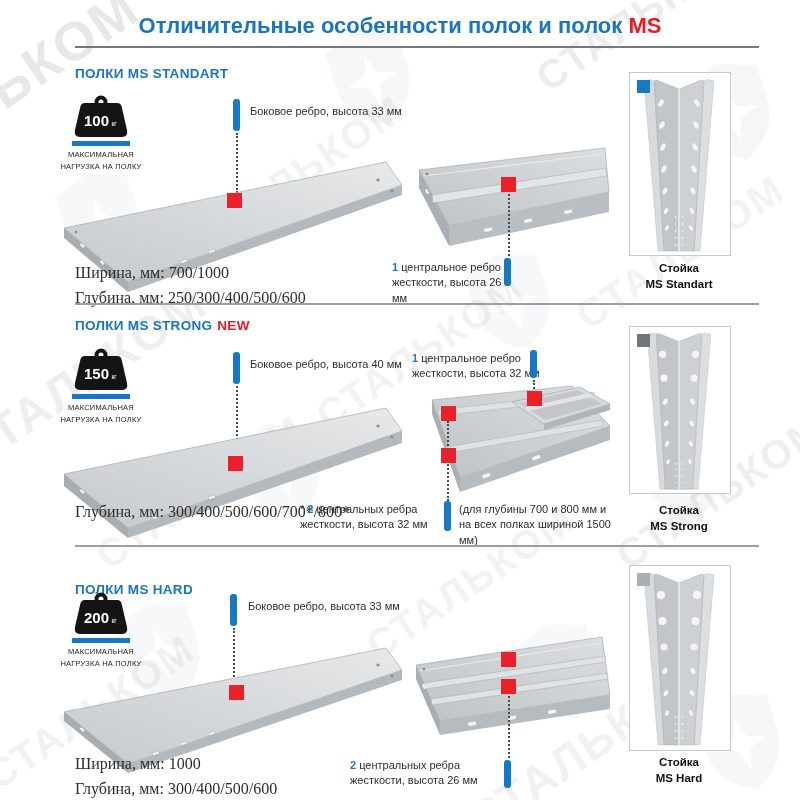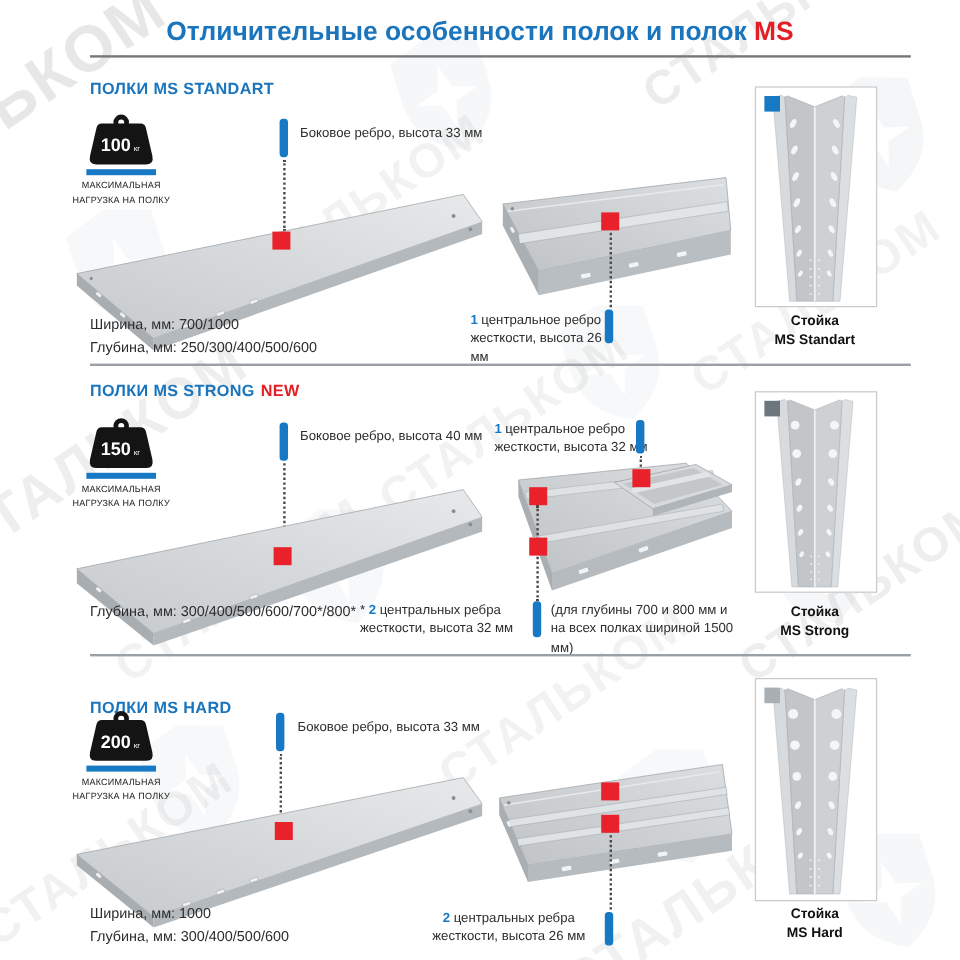--- a/index.html
+++ b/index.html
@@ -14,21 +14,21 @@
       transform:rotate(-34deg);white-space:nowrap;font-size:40px;pointer-events:none;}
   .page-title{width:100%;text-align:center;font-size:22px;font-weight:bold;color:var(--blue);}
   .page-title .accent{color:var(--red);}
   .rule{background:#75787a;height:2px;}
   .divider{background:#9aa0a5;height:2px;}
   .sec-title{font-size:13.5px;font-weight:bold;color:var(--blue);letter-spacing:.3px;}
   .sec-title .new{color:var(--red);margin-left:5px;}
   .anno{font-size:11px;color:var(--ink);line-height:1.4;}
   .anno .num{color:var(--marker);font-weight:bold;margin-right:3px;}
   .anno .pre{margin-right:3px;}
-  .dims{font-size:12px;color:var(--ink);line-height:1.55;}
+  .dims{font-size:16px;color:var(--ink);line-height:1.55;font-family:Liberation Serif, serif;}
   .marker{width:7px;background:var(--marker);border-radius:3px;}
   .dotted{width:0;border-left:2px dotted #4a4a4a;}
   .redsq{width:15px;height:15px;background:var(--sq);}
   .bar{height:5px;background:var(--marker);}
   .load-cap{font-size:7.5px;font-weight:normal;color:#222;text-align:center;line-height:1.6;letter-spacing:.2px;}
   .frame{background:#fff;border:1px solid #c9c9c9;}
   .frame .mk{position:absolute;left:7px;top:7px;width:13px;height:13px;}
   .cap{font-size:11.5px;font-weight:bold;color:#111;text-align:center;line-height:1.35;}
 </style>
 </head>
@@ -370,21 +370,21 @@
       <rect x="56" y="97" width="8" height="3.5" rx="1" fill="#f2f3f4" transform="rotate(-9 60 98)"></rect>
       <rect x="96" y="91" width="8" height="3.5" rx="1" fill="#f2f3f4" transform="rotate(-9 100 92)"></rect>
       <rect x="136" y="85" width="8" height="3.5" rx="1" fill="#f2f3f4" transform="rotate(-9 140 86)"></rect>
       <rect x="10" y="60" width="5" height="2.5" rx="1" fill="#eef0f1" transform="rotate(66 12 61)"></rect>
       <circle cx="12" cy="44" r="1.5" fill="#878e93"></circle>
     </svg>
     <div class="abs redsq" style="left:501px;top:652px"></div>
     <div class="abs redsq" style="left:501px;top:679px"></div>
     <div class="abs dotted" style="left:508px;top:696px;height:62px"></div>
     <div class="abs marker" style="left:504px;top:760px;height:28px"></div>
-    <div class="abs anno" style="left:350px;top:758px;width:148px;text-align:center">
+    <div class="abs anno" style="left:350px;top:758px;width:148px;text-align:left">
       <div><span class="num">2</span><span>центральных ребра</span></div>
       <div>жесткости, высота 26 мм</div>
     </div>
 
     <div class="abs frame" style="left:629px;top:565px;width:100px;height:184px">
       <div class="mk" style="background: rgb(169, 176, 181);"></div>
       <svg width="98" height="182" viewBox="0 0 98 180">
         <path d="M14,8 L24,6 L34,178 L28,178 Z" fill="#d8dbdd" stroke="#aeb3b7" stroke-width=".4"></path>
         <path d="M84,8 L74,6 L64,178 L70,178 Z" fill="#dcdfe1" stroke="#aeb3b7" stroke-width=".4"></path>
         <path d="M24,6 L49,16 L49,178 L34,178 Z" fill="#c2c6c9" stroke="#9aa0a4" stroke-width=".4"></path>

